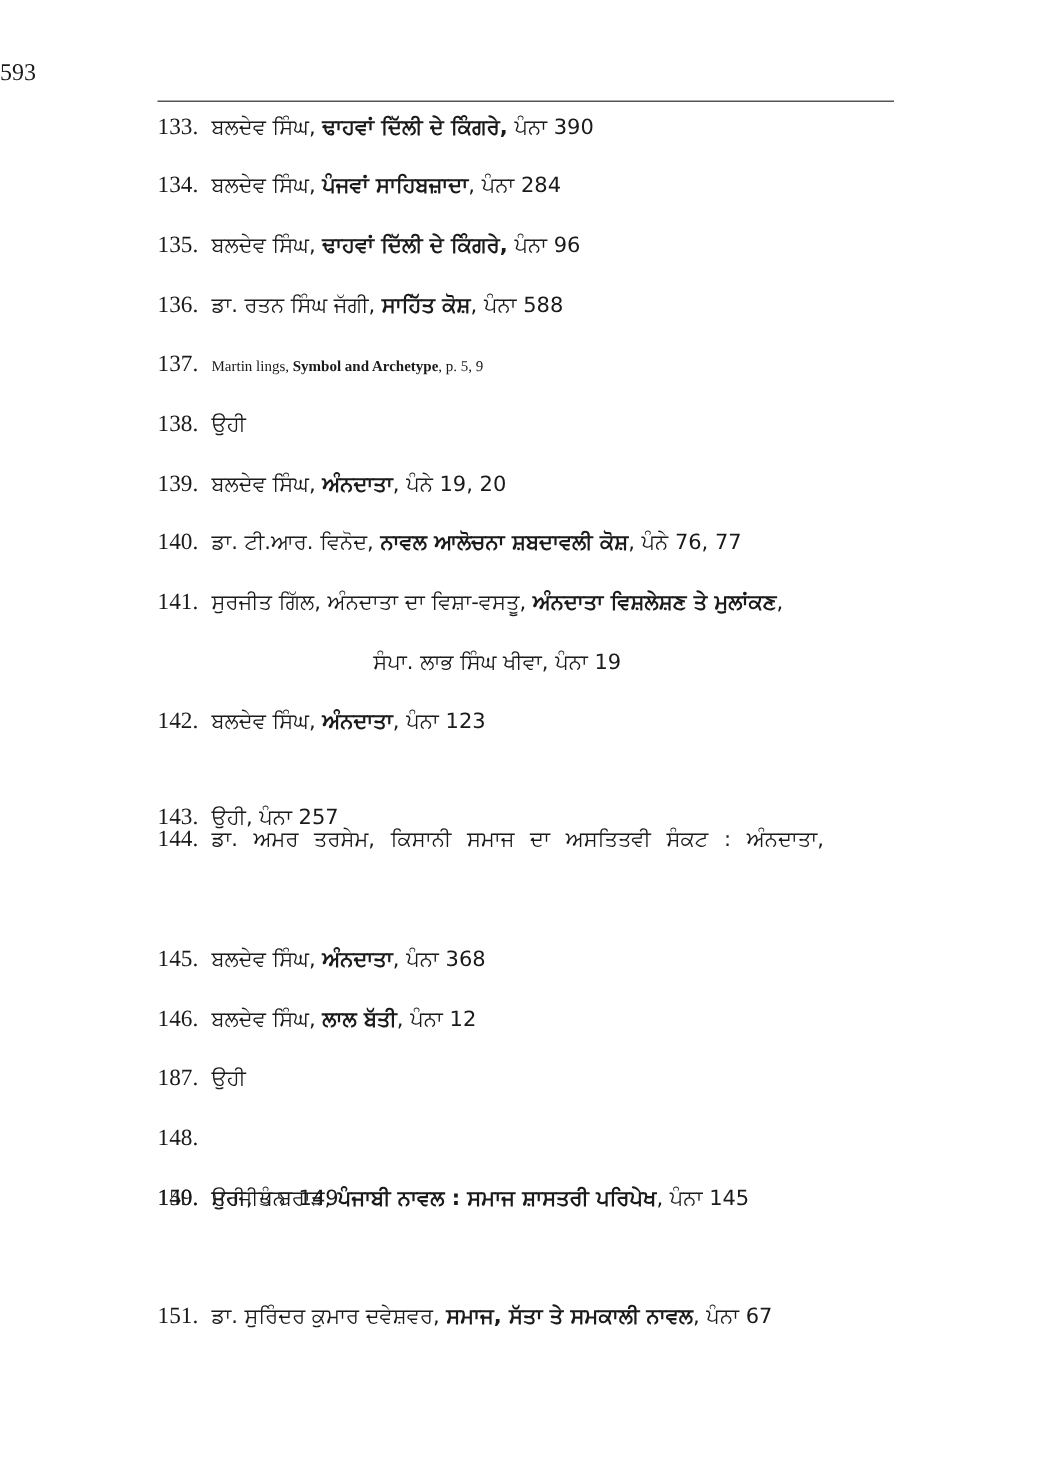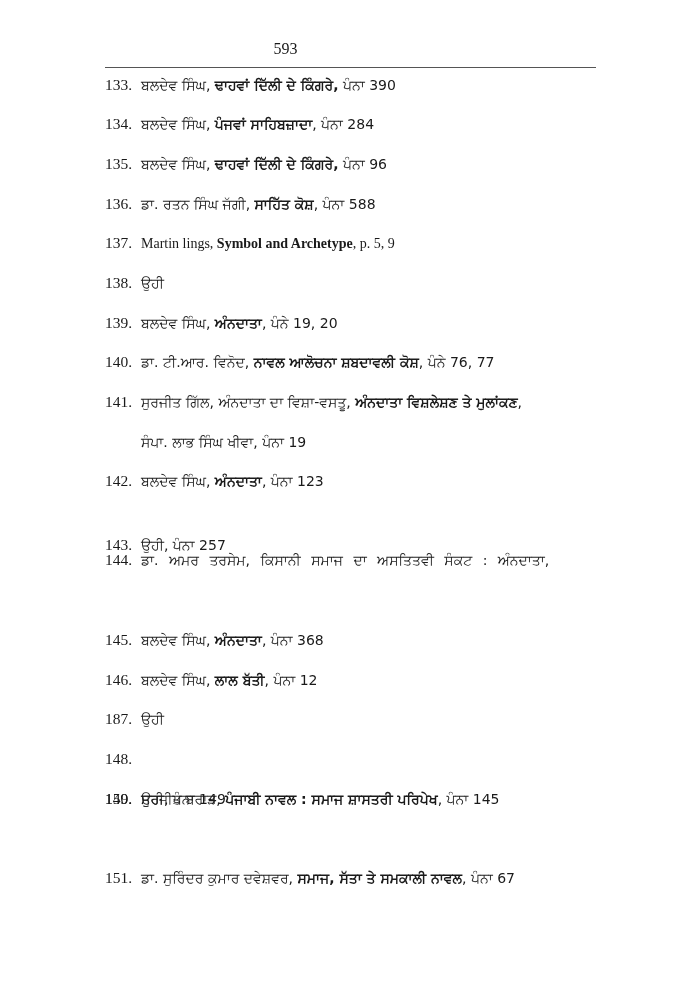--- a/index.html
+++ b/index.html
@@ -1,26 +1,26 @@
 <!DOCTYPE html>
 <html><head>
 <meta charset="utf-8">
 <style>
   html, body { margin: 0; padding: 0; background: #ffffff; }
   body { width: 700px; height: 989px; position: relative; overflow: hidden;
          font-family: "Liberation Serif", serif; color: #1a1a1a; }
-  .page-number { position: absolute; top: 40px; left: 0; width: 571px; text-align: center;
+  .page-number { position: absolute; top: 40px; left: 0; width: 571px; 
                  font-size: 16px; }
   .header-rule { position: absolute; top: 67px; left: 105px; width: 491px; height: 0;
                  border-top: 1.3px solid #555; }
   .notes { position: absolute; top: 75px; left: 105px; width: 495px; margin: 0; padding: 0; list-style: none; }
   .note { position: relative; font-size: 15.5px; line-height: 20px; padding-left: 36px; }
   .note .num { position: absolute; left: 0; top: 0; font-family: "Liberation Serif", serif; }
-  .note .txt { font-family: "DejaVu Sans", sans-serif; font-size: 14px; }
-  .note .txt.en { font-family: "Liberation Serif", serif; font-size: 14px; }
+  .note .txt { font-family: "DejaVu Sans", sans-serif; font-size: 14px; text-align: center; }
+  .note .txt.en { font-family: "Liberation Serif", serif; font-size: 10px; }
   .note .bold { font-weight: bold; }
   .note .line2 { display: block; margin-top: 20px; }
 </style>
 </head>
 <body>
 
 <div class="page-number">593</div>
 <div class="header-rule"></div>
 
 <ol class="notes">

